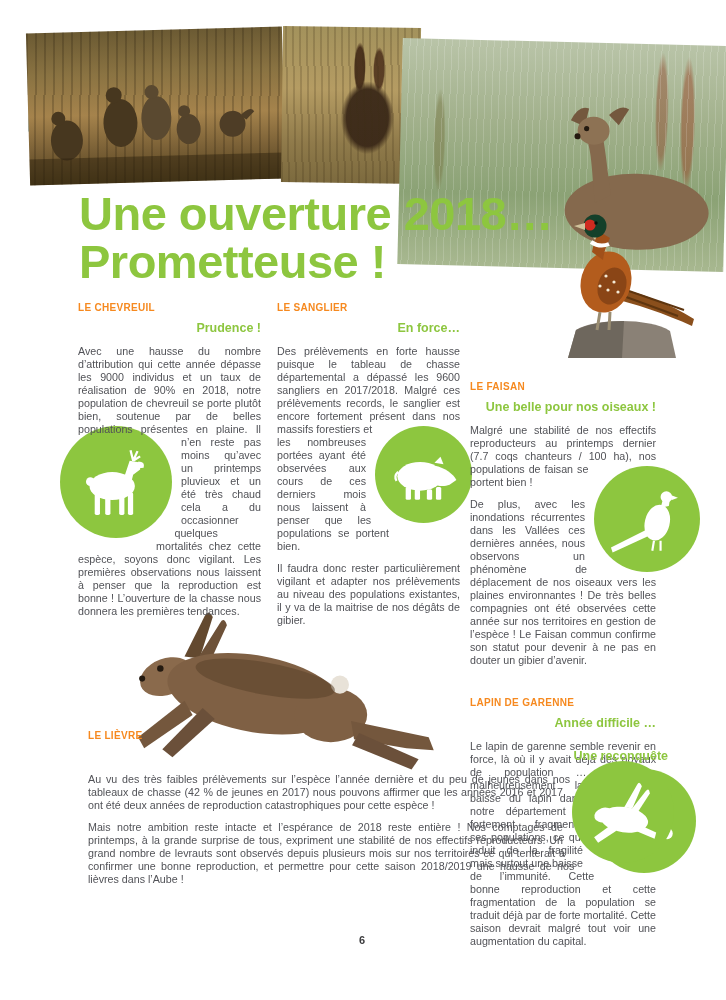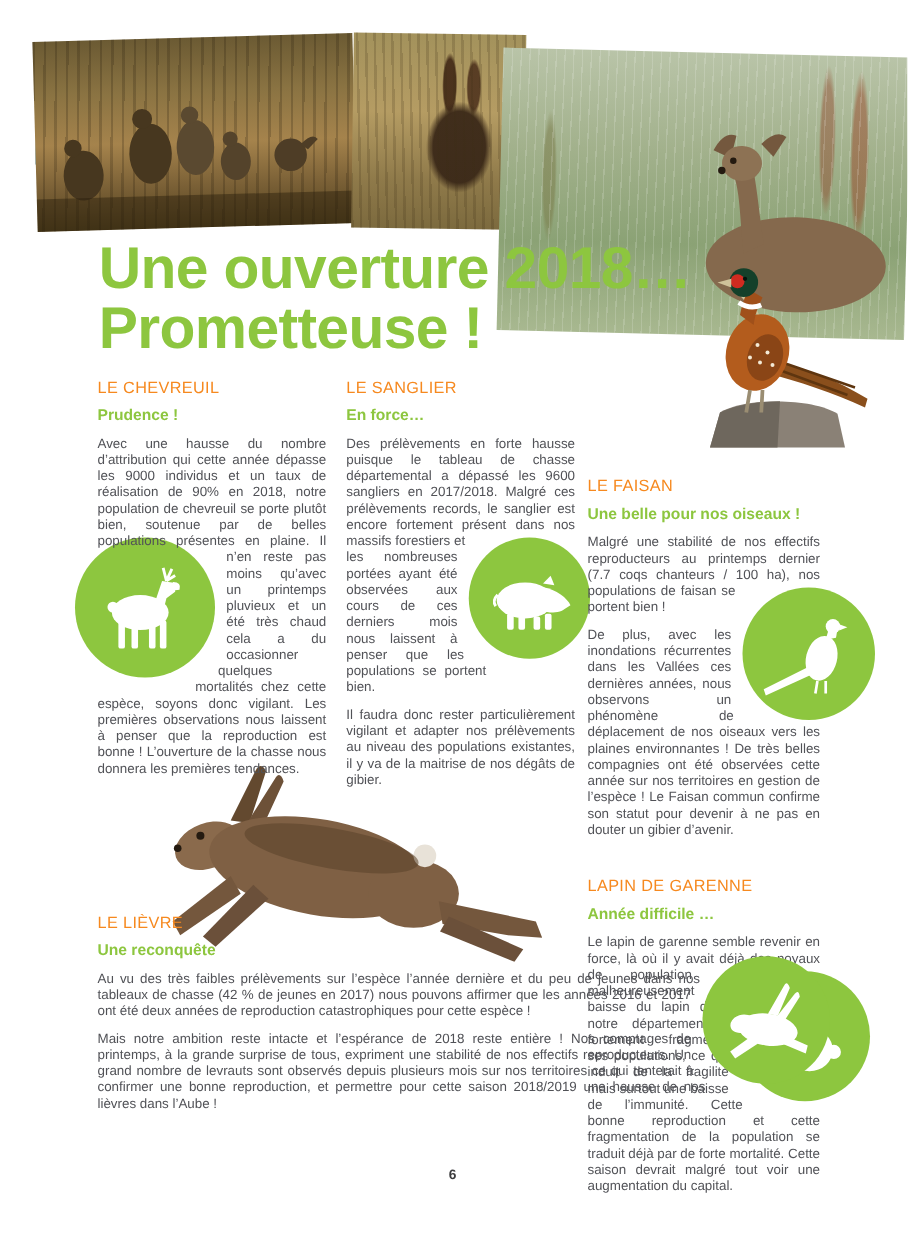--- a/index.html
+++ b/index.html
@@ -45,23 +45,23 @@
   .pheasant-cutout{position:absolute;left:548px;top:190px;width:152px;height:170px;}
   .hare-cutout{position:absolute;left:124px;top:608px;width:338px;height:176px;z-index:1;}
   
   .title{position:absolute;left:79px;top:190px;z-index:2;color:var(--green);
          font-weight:bold;font-size:47px;line-height:48px;letter-spacing:-.5px;}
   
   .col{position:absolute;z-index:2;}
   .col1{left:78px;top:302px;width:183px;}
   .col2{left:277px;top:302px;width:183px;}
   .col3{left:470px;top:346px;width:186px;margin-top:35px;}
-  .lievre-block{position:absolute;left:78px;top:730px;width:580px;z-index:2;}
-  .sec-h{color:var(--orange);font-weight:normal;font-size:13px;letter-spacing:.3px;margin:0 0 8px;}
-  .sec-sub{color:var(--green);font-weight:bold;font-size:12.5px;margin:0 0 10px;}
+  .lievre-block{position:absolute;left:88px;top:730px;width:580px;z-index:2;}
+  .sec-h{color:var(--orange);font-weight:bold;font-size:10px;letter-spacing:.3px;margin:0 0 8px;}
+  .sec-sub{color:var(--green);font-weight:bold;font-size:12.5px;margin:0 0 10px;text-align:right;}
   .col p,.lievre-block p{font-size:10.7px;line-height:13px;text-align:justify;margin:0 0 9px;color:var(--body);}
   .gap{margin-top:30px;}
   
   .circ{background:var(--green);border-radius:50%;display:flex;align-items:center;justify-content:center;}
   .circ svg{width:78%;height:78%;}
   .fl{float:left;shape-outside:circle(50%);shape-margin:7px;margin:3px 9px 5px -18px;}
   .fr{float:right;shape-outside:circle(50%);shape-margin:7px;margin:3px 0 5px 9px;}
   .c-deer{width:112px;height:112px;}
   .c-boar{width:97px;height:97px;margin-right:-12px;}
   .c-pheasant{width:106px;height:106px;margin-right:-44px;}

